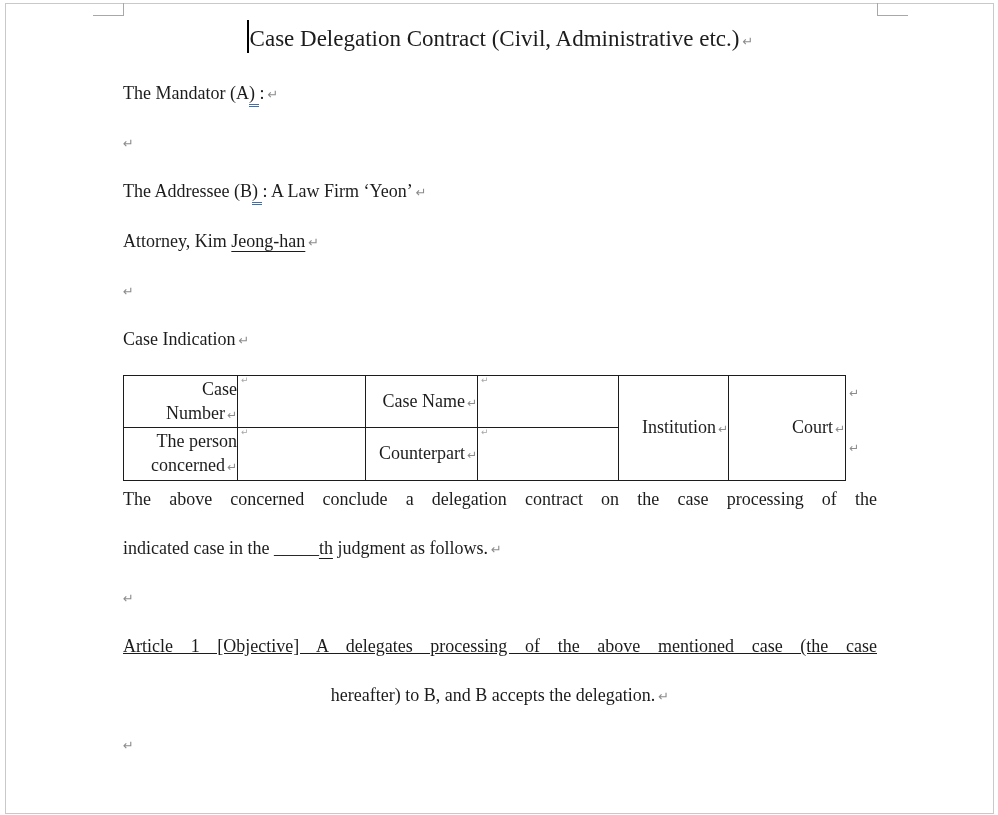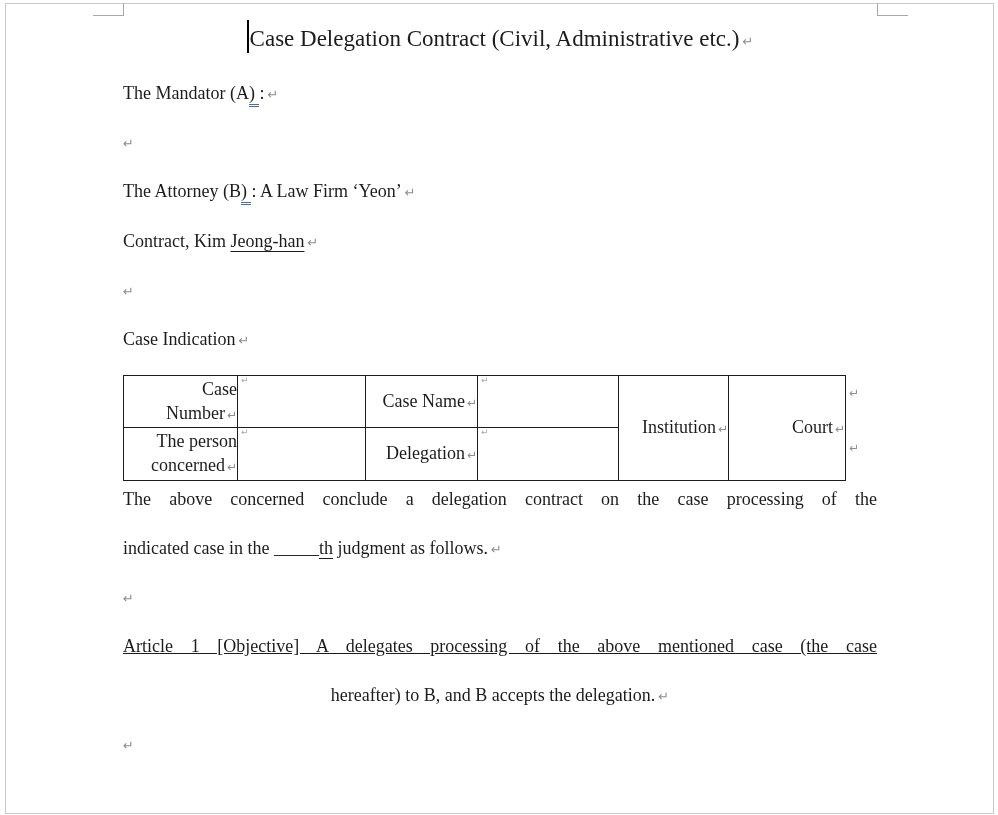--- a/index.html
+++ b/index.html
@@ -50,25 +50,25 @@
 
   <div class="line" style="top:80px;">
     <span><span class="pt-plain">The Mandator (A</span><span class="pt-blue">) </span><span class="pt-plain">:</span></span><span class="pmark">↵</span>
   </div>
 
   <div class="line" style="top:129px;">
     <span class="pmark" style="margin-left:0;">↵</span>
   </div>
 
   <div class="line" style="top:178px;">
-    <span><span class="pt-plain">The Attorney (B</span><span class="pt-blue">) </span><span class="pt-plain">: A Law Firm ‘Yeon’</span></span><span class="pmark">↵</span>
+    <span><span class="pt-plain">The Addressee (B</span><span class="pt-blue">) </span><span class="pt-plain">: A Law Firm ‘Yeon’</span></span><span class="pmark">↵</span>
   </div>
 
   <div class="line" style="top:228px;">
-    <span><span class="pt-plain">Contract, Kim </span><span class="pt-red">Jeong-han</span></span><span class="pmark">↵</span>
+    <span><span class="pt-plain">Attorney, Kim </span><span class="pt-red">Jeong-han</span></span><span class="pmark">↵</span>
   </div>
 
   <div class="line" style="top:277px;">
     <span class="pmark" style="margin-left:0;">↵</span>
   </div>
 
   <div class="line" style="top:326px;">
     <span>Case Indication</span><span class="pmark">↵</span>
   </div>
 
@@ -105,21 +105,21 @@
     </tr>
     <tr style="height:53px;">
       <td class="c-label">
         <div>The person</div>
         <div><span>concerned</span><span class="cellmark">↵</span></div>
       </td>
       <td>
         <span class="mini-mark">↵</span>
       </td>
       <td class="c-label">
-        <span>Delegation</span><span class="cellmark">↵</span>
+        <span>Counterpart</span><span class="cellmark">↵</span>
       </td>
       <td>
         <span class="mini-mark">↵</span>
       </td>
     </tr>
   </tbody>
     </table>
 
   <span class="pmark-abs" style="left:849px;top:386px;">↵</span>
   <span class="pmark-abs" style="left:849px;top:441px;">↵</span>

